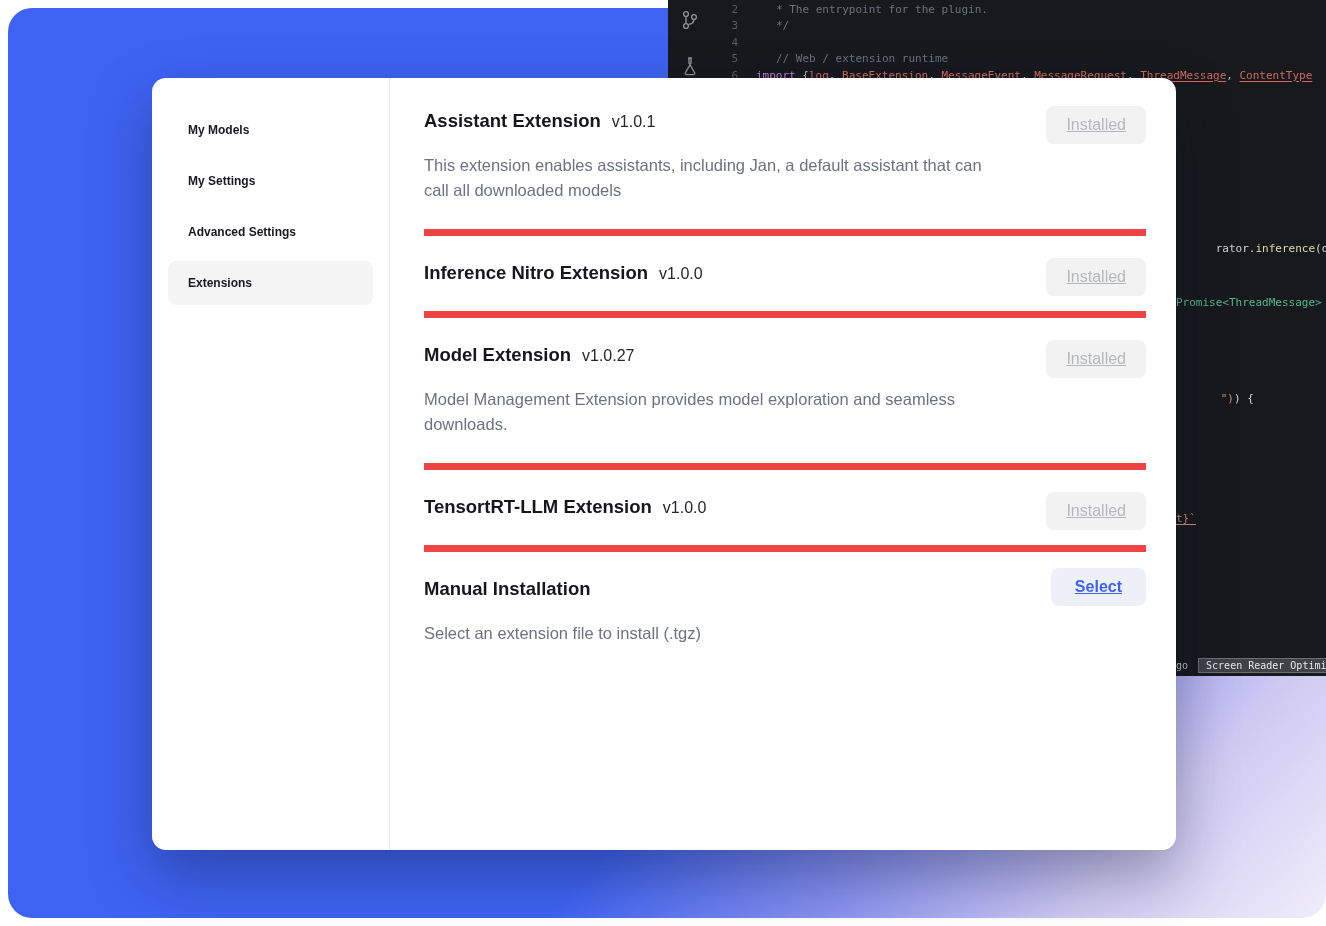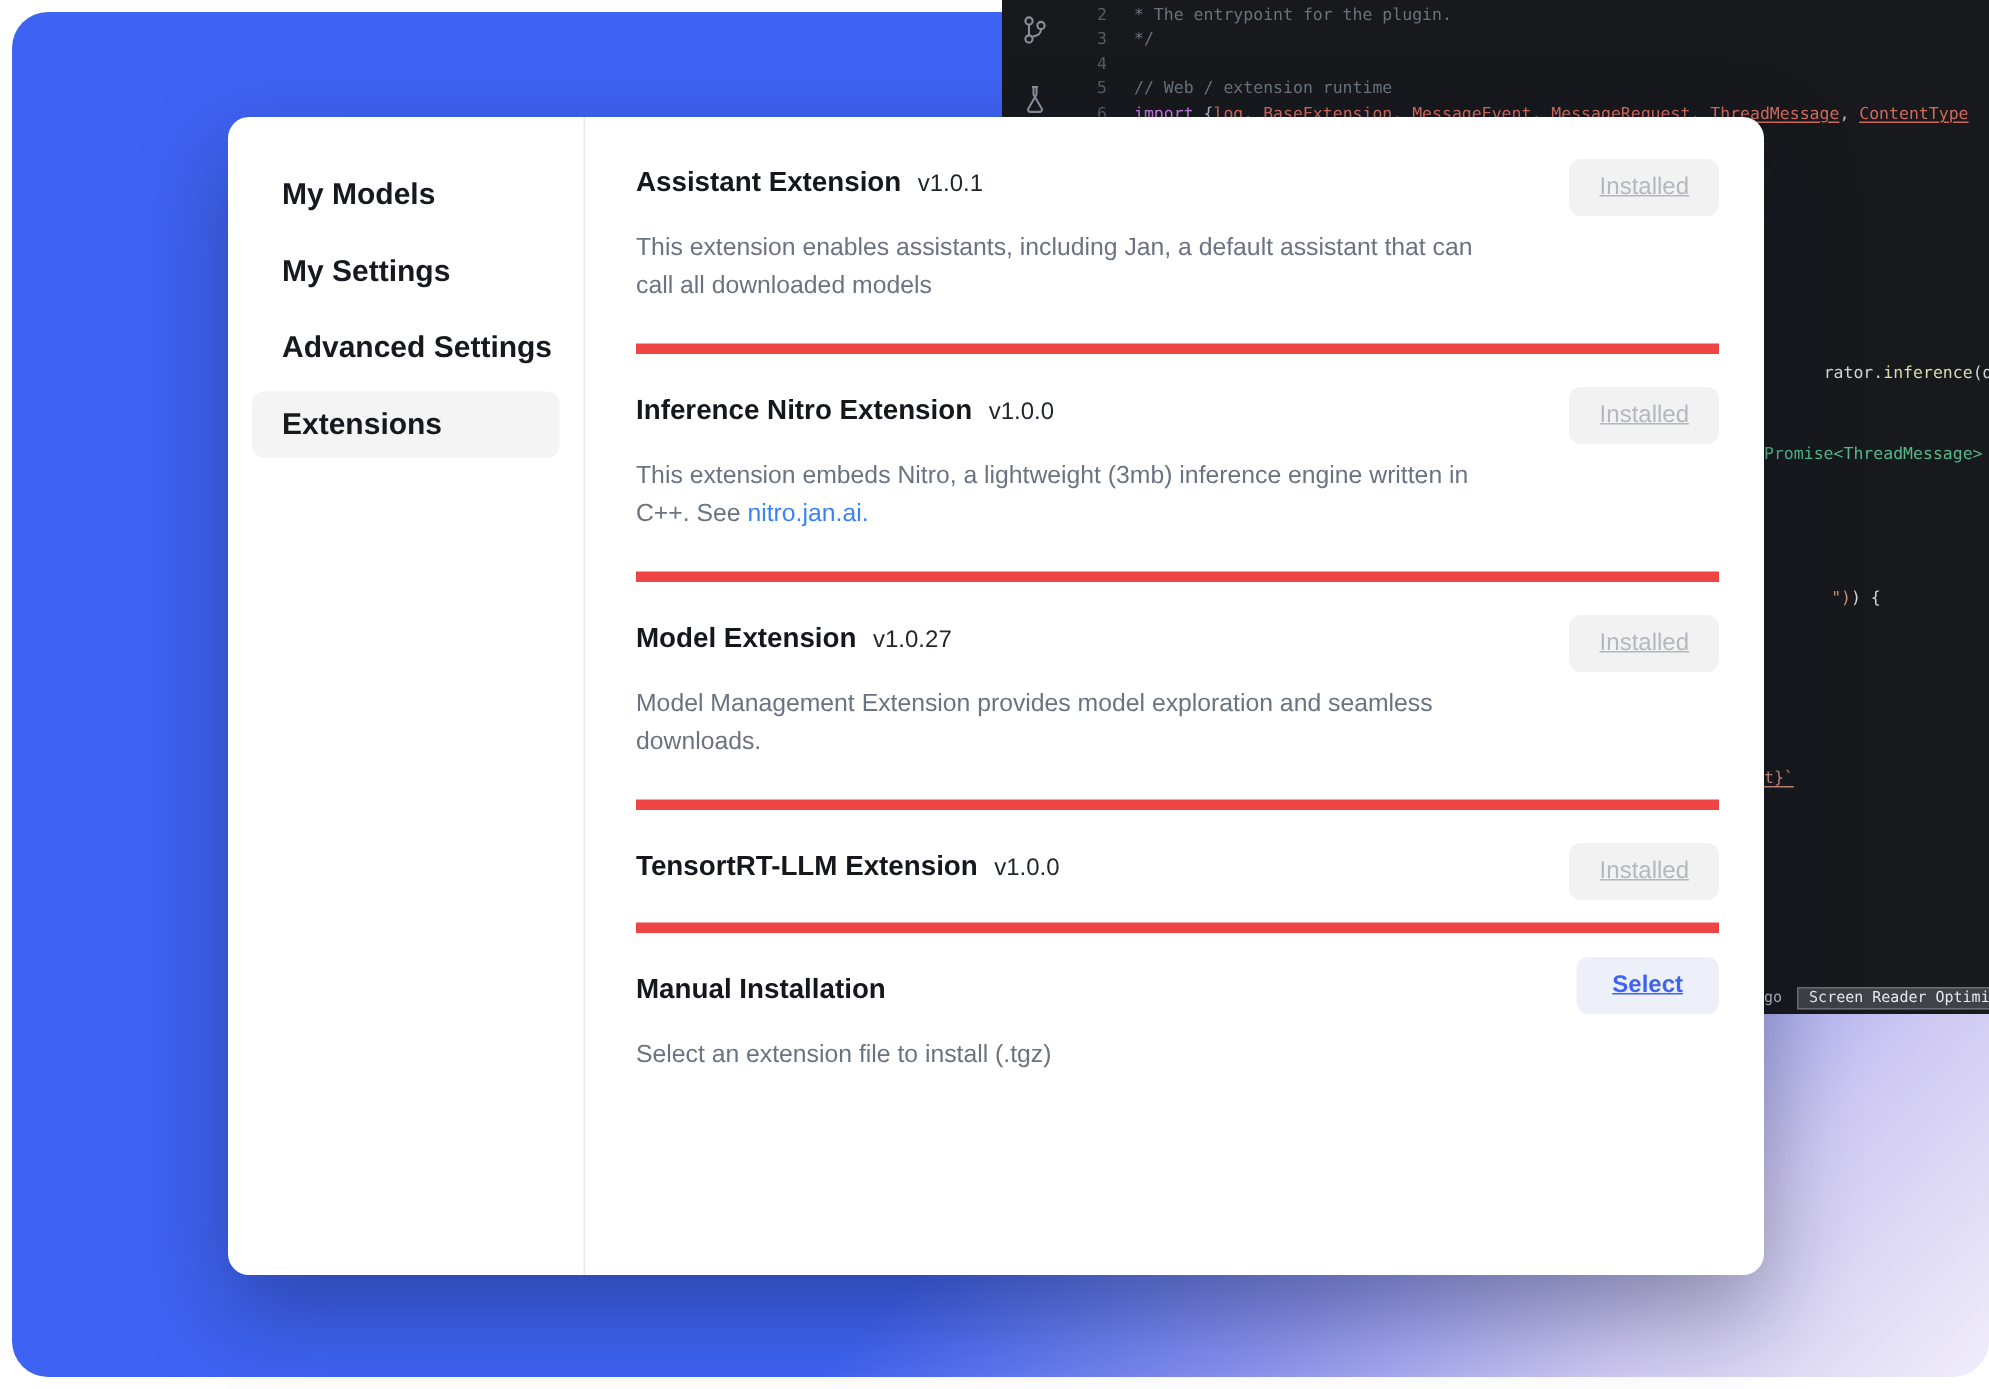--- a/index.html
+++ b/index.html
@@ -21,21 +21,21 @@
     background:#17191d; z-index:2; overflow:hidden;
     font-family:"DejaVu Sans Mono", monospace; font-size:11px; color:#aeb4bd;
   }
   .gutter-icons { position:absolute; left:8px; top:10px; width:28px;
     display:flex; flex-direction:column; align-items:center; gap:26px; color:#8a8f98; }
   .gutter-icons svg { display:block; }
   .code-lines { position:absolute; left:40px; top:2px; right:0; }
   .code-line { height:16.4px; line-height:16.4px; white-space:pre; display:flex; }
   .lnum { display:inline-block; width:30px; text-align:right; margin-right:18px;
           color:#565c64; flex:none; }
-  .cmt  { color:#6a737d; }
+  .cmt  { color:#6a737d;margin-left:20px; }
   .kw   { color:#c678dd; }
   .punct{ color:#aeb4bd; }
   .ident{ color:#d2695e; text-decoration:underline; text-underline-offset:2px;
           text-decoration-thickness:1px; }
   .frag { position:absolute; white-space:pre; }
   .frag-fn  { color:#dcdcaa; }
   .frag-pl  { color:#d4d4d4; }
   .frag-type{ color:#55b98c; }
   .frag-str { color:#ce9178; }
   .frag-link{ color:#ce9178; text-decoration:underline; text-underline-offset:2px; }
@@ -46,21 +46,21 @@
     padding:1px 7px; white-space:nowrap; }
 
   
   .card {
     position:absolute; left:152px; top:78px; width:1024px; height:772px;
     background:#ffffff; border-radius:14px; z-index:3; display:flex; overflow:hidden;
     box-shadow:0 25px 60px rgba(15,20,40,.35);
   }
   .sidebar { width:238px; flex:none; border-right:1px solid #e8e9eb; padding:30px 16px; }
   .nav-item { height:44px; line-height:44px; padding:0 20px; margin-bottom:7px;
-    font-size:20px; font-weight:700; color:#17191f; border-radius:8px; cursor:pointer;
+    font-size:12px; font-weight:700; color:#17191f; border-radius:8px; cursor:pointer;
     white-space:nowrap; }
   .nav-item.active { background:#f4f4f5; }
 
   .content { flex:1; padding:6px 30px 0 34px; }
   .section { position:relative; padding:26px 0 27px; border-bottom:7px solid #ef4444; }
   .section.last { border-bottom:none; }
   .title-row { display:flex; align-items:baseline; gap:11px; }
   .ext-title { font-size:18.5px; font-weight:700; color:#15171c; }
   .ext-version { font-size:16px; font-weight:400; color:#23262c;text-align:right; }
   .ext-desc { margin-top:21px; font-size:16.5px; line-height:24.5px; color:#6b7280;
@@ -147,21 +147,20 @@
         </div>
         <div class="ext-desc">This extension enables assistants, including Jan, a default assistant that can call all downloaded models</div>
         <button class="btn btn-installed">Installed</button>
       </div>
 
       <div class="section">
         <div class="title-row">
           <span class="ext-title">Inference Nitro Extension</span>
           <span class="ext-version">v1.0.0</span>
         </div>
-        <div class="ext-desc"><span>This extension embeds Nitro, a lightweight (3mb) inference engine written in C++. See </span><a class="ext-link">nitro.jan.ai.</a></div>
         <button class="btn btn-installed">Installed</button>
       </div>
 
       <div class="section">
         <div class="title-row">
           <span class="ext-title">Model Extension</span>
           <span class="ext-version">v1.0.27</span>
         </div>
         <div class="ext-desc">Model Management Extension provides model exploration and seamless downloads.</div>
         <button class="btn btn-installed">Installed</button>

